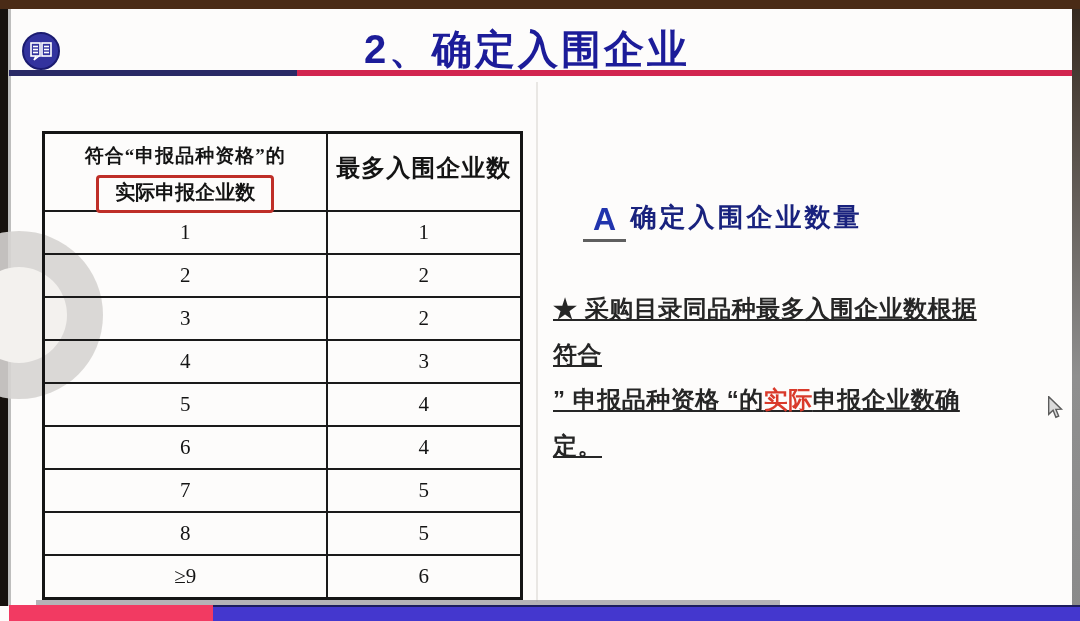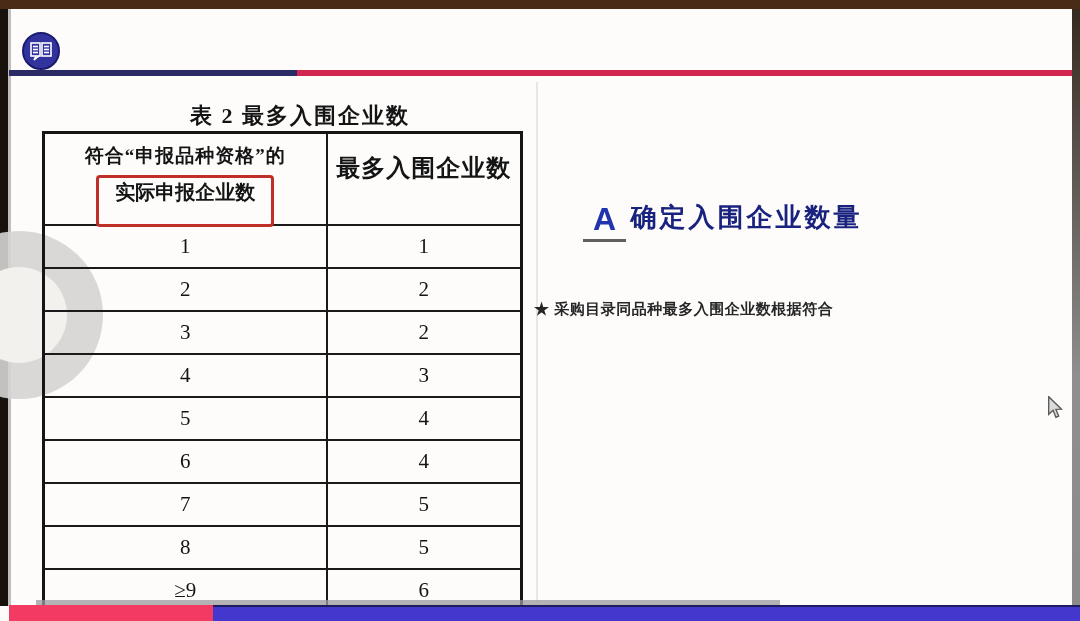--- a/index.html
+++ b/index.html
@@ -37,35 +37,35 @@
   .tbl-wrap{position:absolute;left:42px;top:131px;}
   table.maintbl{border-collapse:collapse;table-layout:fixed;width:478px;
                 font-family:"Liberation Serif",serif;color:#141414;}
   table.maintbl th,table.maintbl td{border:2px solid #1a1a1a;text-align:center;padding:0;}
   table.maintbl{border:3px solid #151515;}
   .col1{width:283px;}.col2{width:195px;}
   tr.hdr{height:72px;}
   tr.hdr th{font-size:19px;font-weight:bold;vertical-align:top;}
   .hdr-line1{margin-top:9px;letter-spacing:1px;}
   .redbox{display:inline-block;border:3px solid #bf2f28;border-radius:4px;
-          padding:1px 16px 18px;margin-top:3px;transform:translateY(3px);
+          padding:1px 16px 4px;margin-top:3px;transform:translateY(3px);
           font-size:20px;font-weight:bold;background:rgba(255,255,255,.2);}
   .hdr-col2{font-size:24px;letter-spacing:1px;line-height:68px;}
   tr.bodyrow{height:43px;}
   tr.bodyrow td{font-size:21px;}
 
   
   .panel-head{position:absolute;left:583px;top:200px;white-space:nowrap;}
   .a-label{display:inline-block;font-size:32px;font-weight:bold;color:#2134ad;
            border-bottom:3px solid #5f5f5f;padding:0 10px 1px;}
   .panel-title{font-size:26px;font-weight:bold;color:#19227e;letter-spacing:3px;
                vertical-align:4px;}
-  .panel-body{position:absolute;left:534px;top:286px;width:445px;
-              font-size:15px;font-weight:600;color:#262626;line-height:45.5px;
-              letter-spacing:.5px;}
+  .panel-body{position:absolute;left:553px;top:286px;width:445px;
+              font-size:24px;font-weight:600;color:#262626;line-height:45.5px;
+              letter-spacing:.5px;text-decoration:underline;}
   .panel-body .red{color:#d93a2b;}
 
   
   .footer-shadow{position:absolute;left:36px;top:600px;width:744px;height:5px;background:#9c9aa0;opacity:.75;}
   .footer-red{position:absolute;left:9px;top:605px;width:204px;height:16px;background:#f23a62;}
   .footer-blue{position:absolute;left:213px;top:605px;width:867px;height:16px;background:#4437ce;
                border-top:2px solid #1d1d5e;box-sizing:border-box;}
 
   .cursor{position:absolute;left:1045px;top:396px;}
 </style>
@@ -91,26 +91,26 @@
         <line x1="11" y1="14.5" x2="16" y2="14.5"></line>
         <line x1="11" y1="17.5" x2="16" y2="17.5"></line>
         <line x1="11" y1="20.5" x2="16" y2="20.5"></line>
         <line x1="22" y1="14.5" x2="27" y2="14.5"></line>
         <line x1="22" y1="17.5" x2="27" y2="17.5"></line>
         <line x1="22" y1="20.5" x2="27" y2="20.5"></line>
         <path d="M14 24 L12 28 L17 24"></path>
       </g>
     </svg>
   </div>
+  <div class="page-title">2、确定入围企业</div>
   <div class="rule rule-navy"></div>
   <div class="rule rule-red"></div>
 
   <div class="divider-v"></div>
 
-  <div class="tcaption">表 2 最多入围企业数</div>
   <div class="tbl-wrap">
     <table class="maintbl">
       <colgroup>
           <col class="col1">
           <col class="col2">
         </colgroup>
       <thead>
         <tr class="hdr">
           <th>
             <div class="hdr-line1">符合“申报品种资格”的</div>
@@ -161,20 +161,21 @@
       </tbody>
     </table>
   </div>
 
   <div class="panel-head">
     <span class="a-label">A</span>
     <span class="panel-title">确定入围企业数量</span>
   </div>
   <div class="panel-body">
     <div><span>★ 采购目录同品种最多入围企业数根据符合</span></div>
+    <div><span>” 申报品种资格 “的</span><span class="red">实际</span><span>申报企业数确定。</span></div>
   </div>
 
   <div class="footer-shadow"></div>
   <div class="footer-red"></div>
   <div class="footer-blue"></div>
 
   <svg class="cursor" width="20" height="24" viewBox="0 0 13 19">
     <path d="M1.5 0.5 L1.5 14.5 L5 11.3 L7.2 16.8 L9.4 15.9 L7.2 10.6 L11.6 10.4 Z" fill="#d8d8d8" stroke="#4a4a4a" stroke-width="1.1" opacity="0.9"></path>
   </svg>
 

